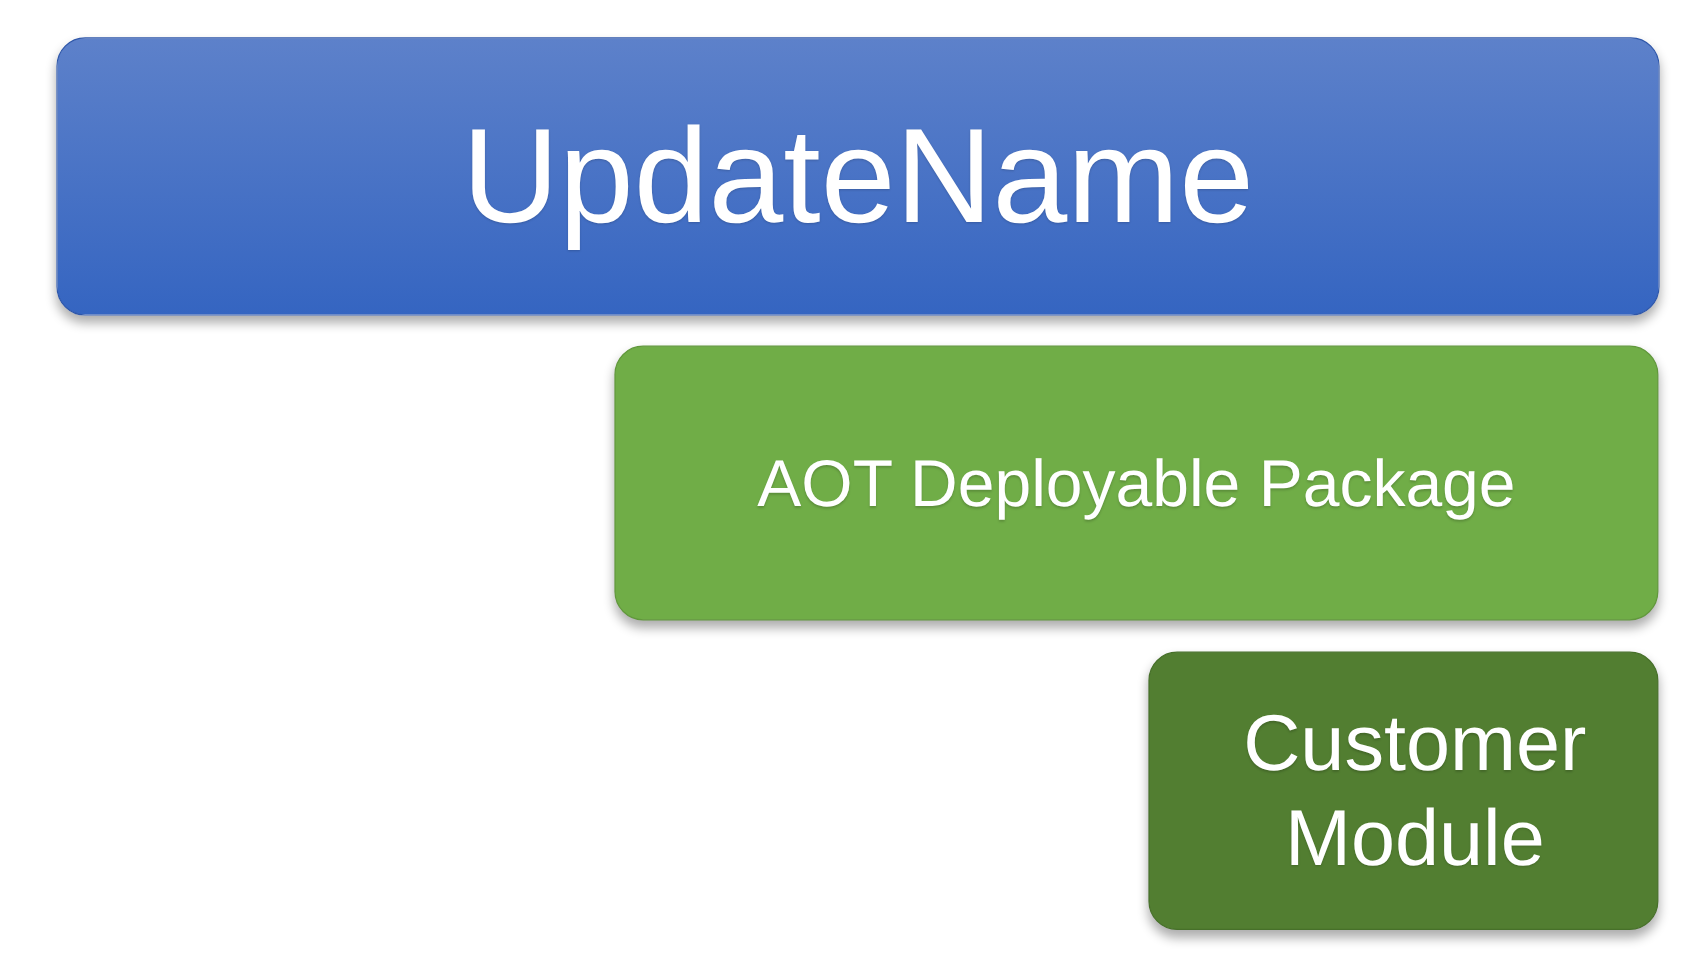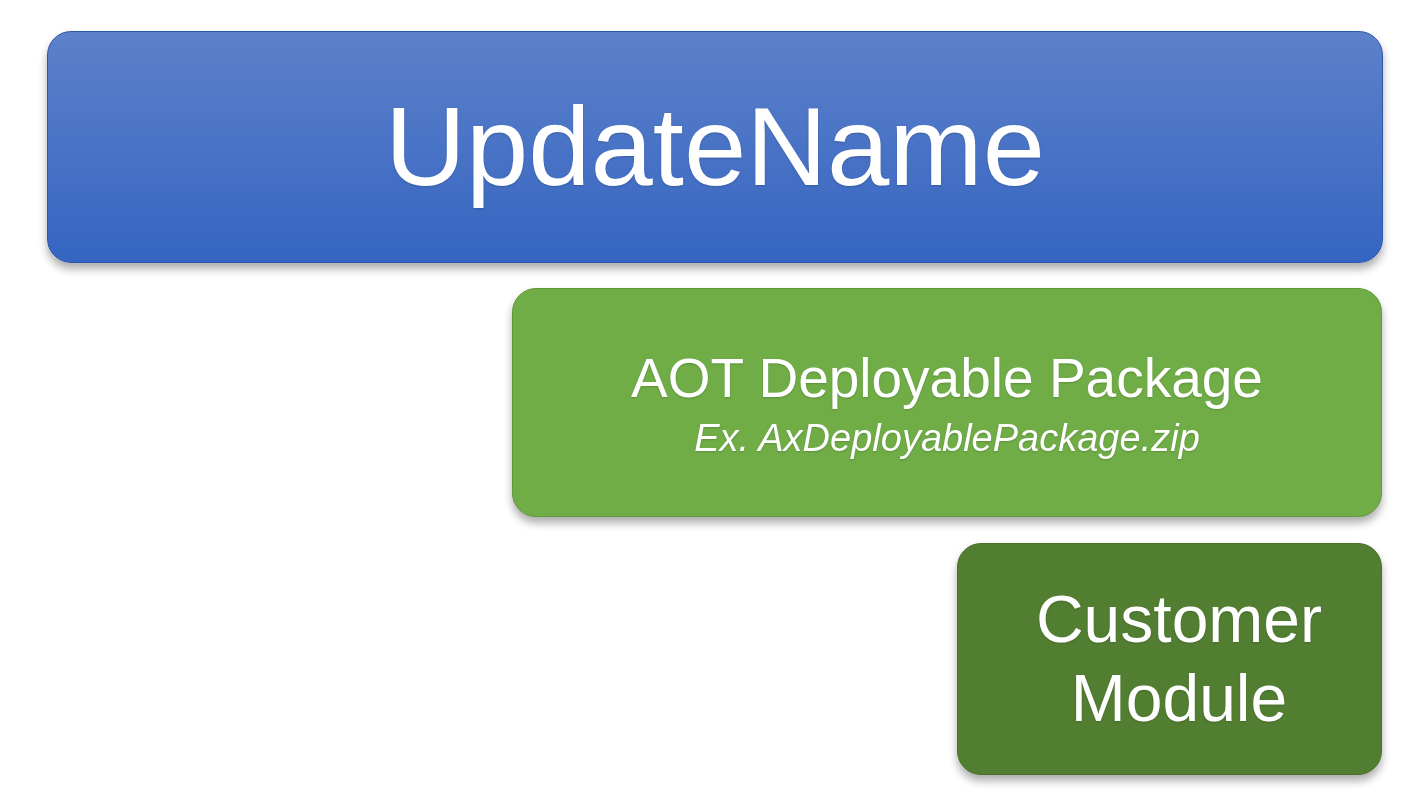--- a/index.html
+++ b/index.html
@@ -66,21 +66,20 @@
 
 <div class="canvas">
 
   <div class="box blue">
     <div class="label title">UpdateName</div>
   </div>
 
 
   <div class="box lightgreen">
     <div class="label md">AOT Deployable Package</div>
-    <div class="example ex-md">Ex. AxDeployablePackage.zip</div>
   </div>
 
 
   <div class="box darkgreen customer">
     <div class="label xl">Customer Module</div>
   </div>
 
 </div>
 
 </body></html>

